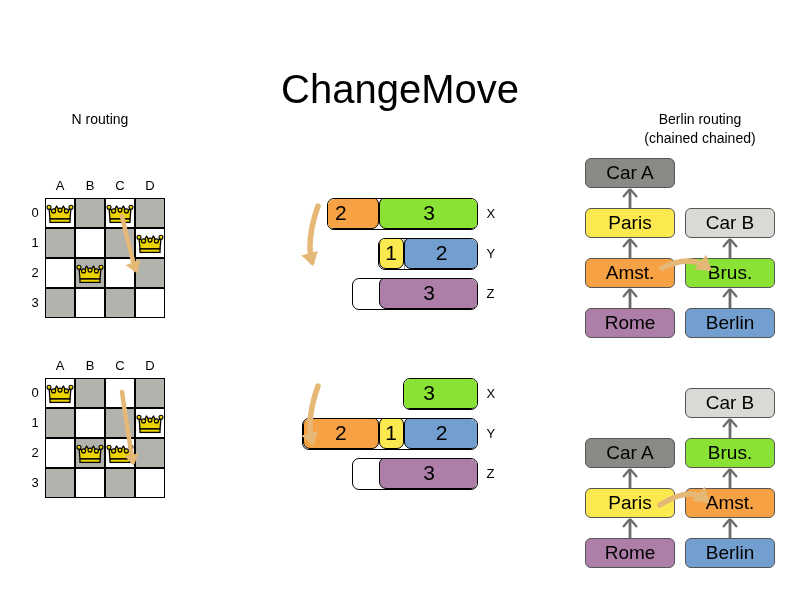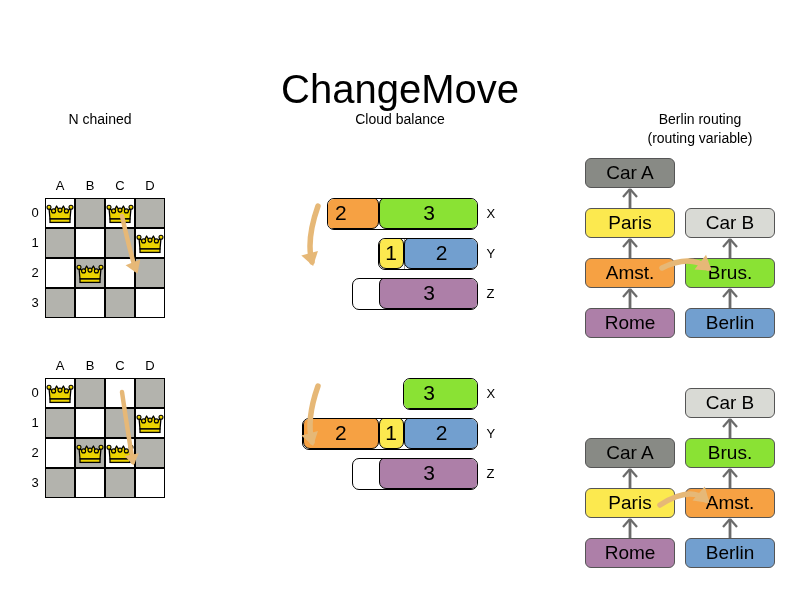--- a/index.html
+++ b/index.html
@@ -58,25 +58,24 @@
         border-radius:6px;text-align:center;font-size:19px;
         height:30px;line-height:27px;width:90px;}
 </style>
 </head>
 <body>
 
 <div class="root">
 
   <div id="title">ChangeMove</div>
 
-  <div class="col-head" id="head-queens">N chained</div>
-  <div class="col-head" id="head-cloud">Cloud balance</div>
+  <div class="col-head" id="head-queens">N routing</div>
   <div class="col-head" id="head-vrp">
     <div>Berlin routing</div>
-    <div>(routing variable)</div>
+    <div>(chained chained)</div>
   </div>
 
   <div id="gen-layer">
       <div class="board" style="left: 45px; top: 198px;">
         <div class="file-lbl" style="left: 0px;">A</div>
         <div class="file-lbl" style="left: 30px;">B</div>
         <div class="file-lbl" style="left: 60px;">C</div>
         <div class="file-lbl" style="left: 90px;">D</div>
         <div class="rank-lbl" style="top: 0px;">0</div>
         <div class="rank-lbl" style="top: 30px;">1</div>

